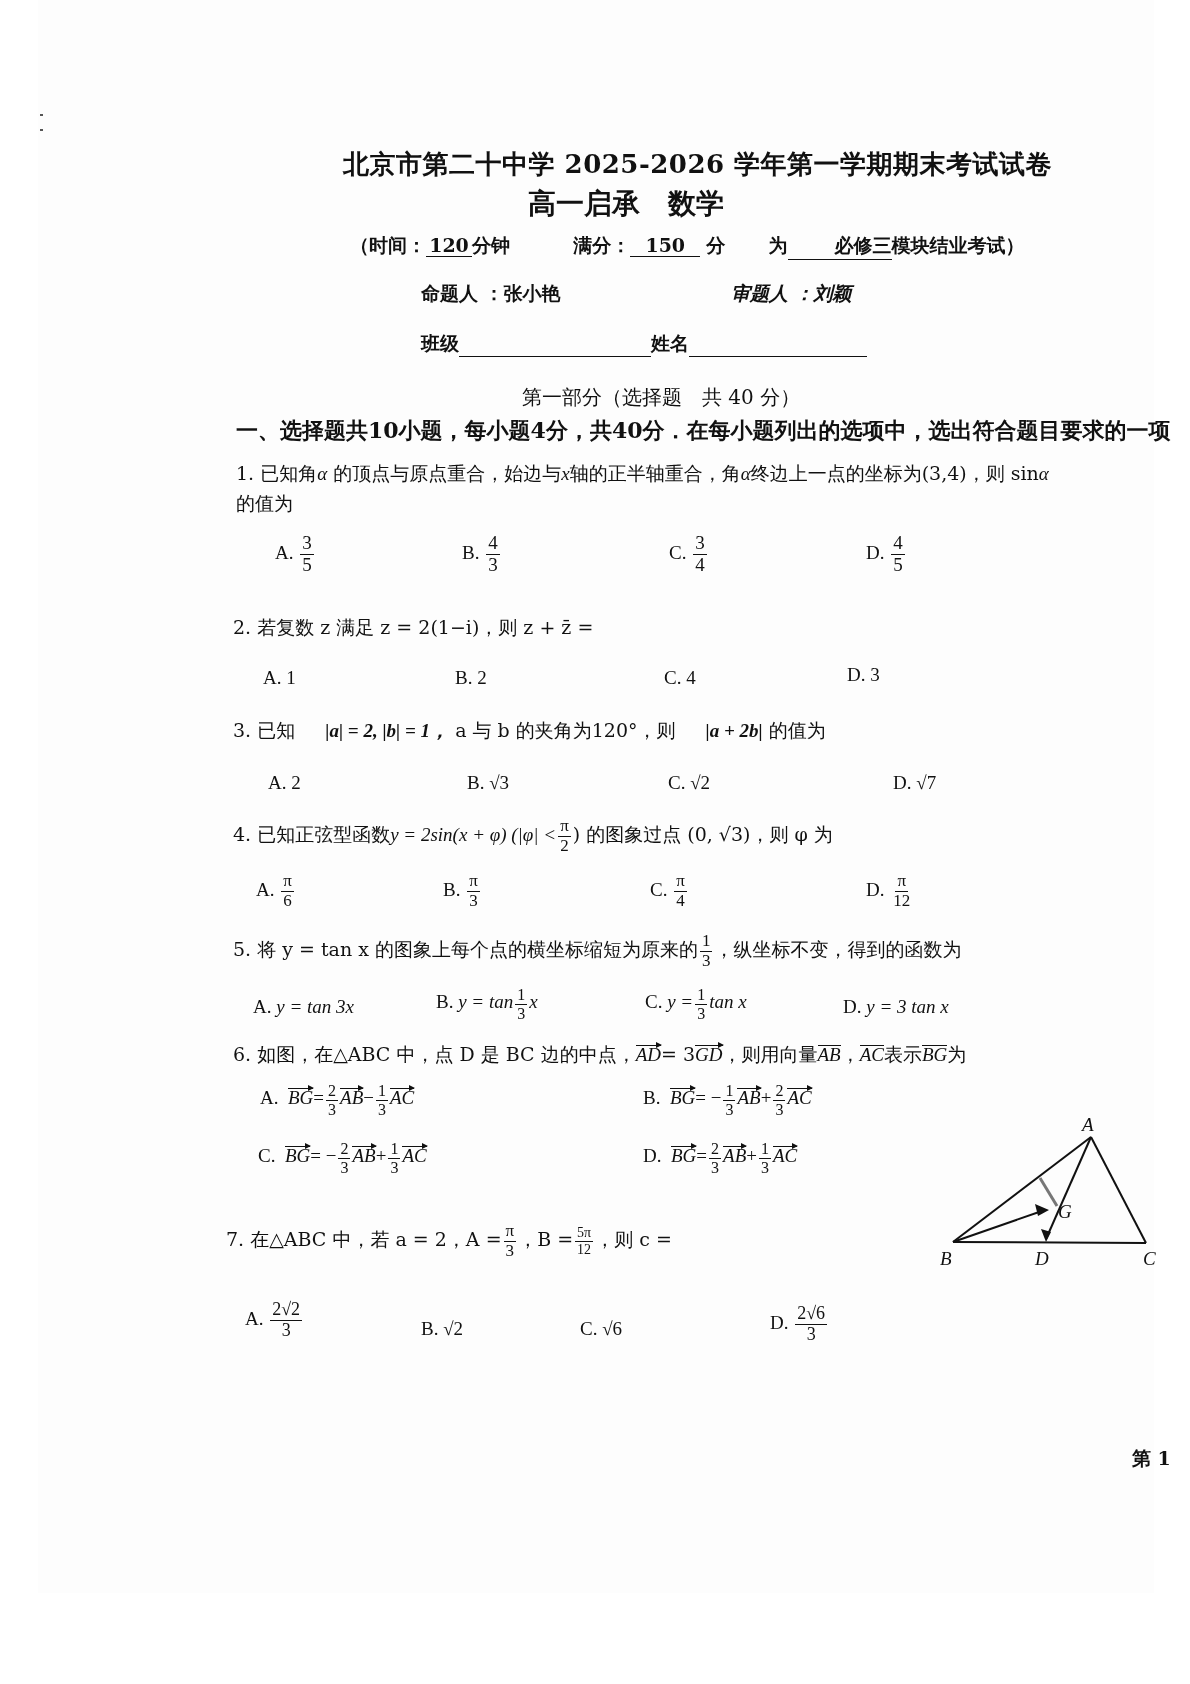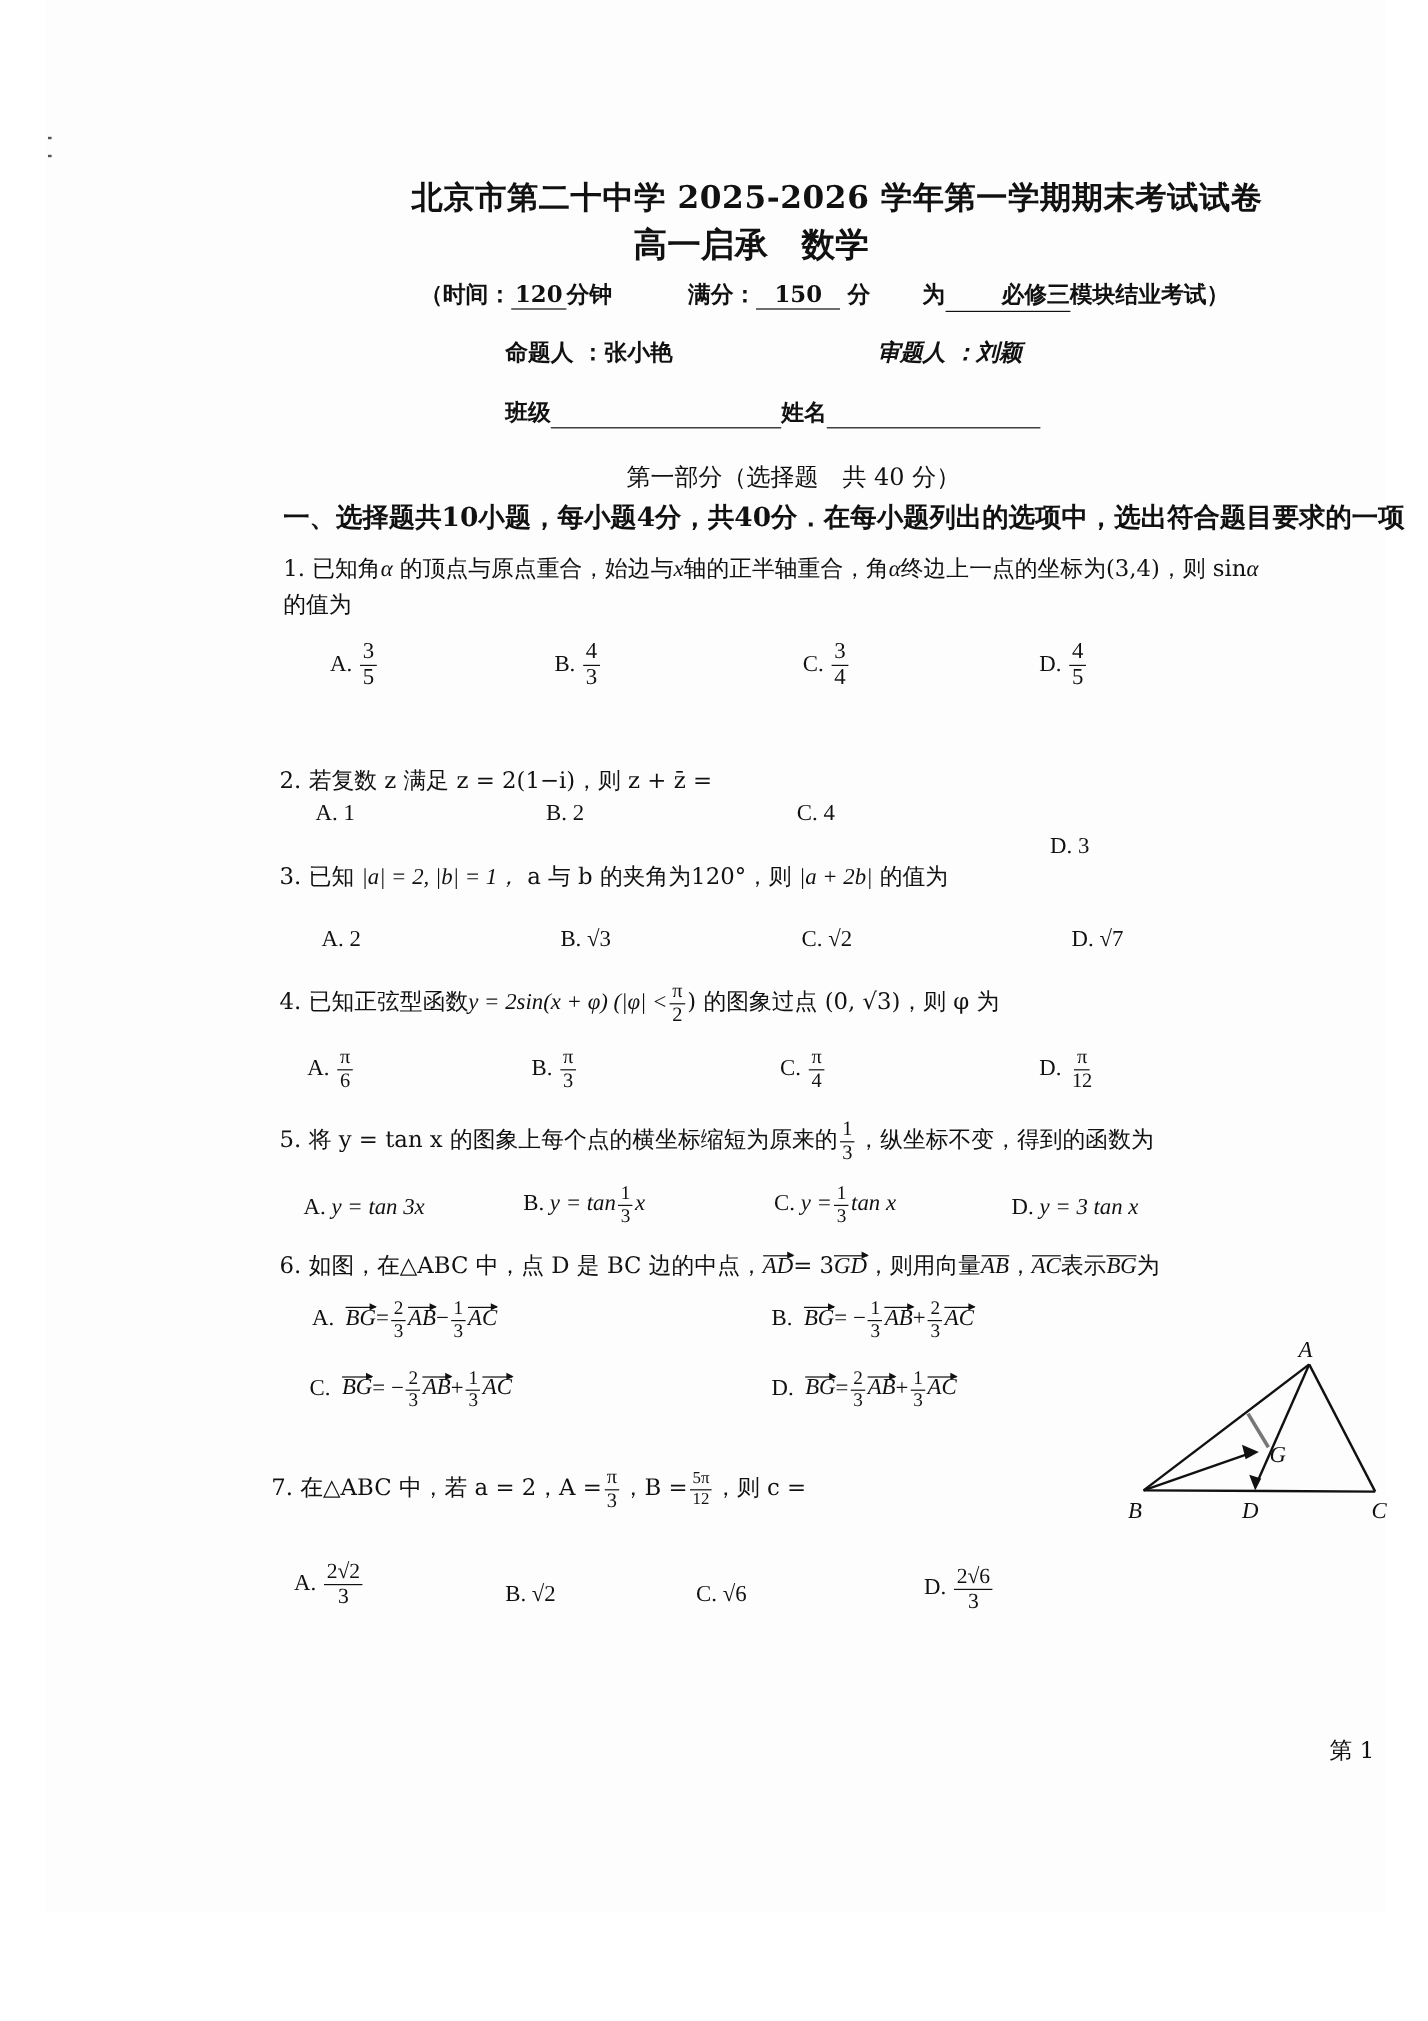--- a/index.html
+++ b/index.html
@@ -11,21 +11,21 @@
   }
   .sheet {
     position:absolute; left:38px; top:0; width:1116px; height:1593px;
     background:#fdfdfd;
   }
   .abs { position:absolute; white-space:nowrap; }
   .title { font-size:26px; font-weight:bold; letter-spacing:0.5px; }
   .subtitle { font-size:28px; font-weight:bold; }
   .info { font-size:19px; font-weight:bold; }
   .q { font-size:19px; }
-  .bold { font-weight:normal; }
+  .bold { font-weight:bold;margin-left:24px; }
   .it { font-style:italic; font-family:"Liberation Serif", serif; }
   .u { display:inline-block; border-bottom:1.6px solid #111; text-align:center; }
   .blank { display:inline-block; border-bottom:1.6px solid #111; height:20px; vertical-align:bottom; }
   .frac { display:inline-flex; flex-direction:column; align-items:center; vertical-align:middle; line-height:1.1; font-family:"Liberation Serif", serif; margin:0 2px; }
   .frac .num { border-bottom:1.3px solid #111; padding:0 2px; }
   .frac .den { padding:0 2px; }
   .vec { display:inline-block; position:relative; font-style:italic; font-family:"Liberation Serif", serif; }
   .vec::before { content:""; position:absolute; left:0; right:0; top:1px; border-top:1.3px solid #111; }
   .vec::after { content:""; position:absolute; right:-1px; top:-2px; border-left:6px solid #111; border-top:3px solid transparent; border-bottom:3px solid transparent; }
   .vecbar { display:inline-block; position:relative; font-style:italic; font-family:"Liberation Serif", serif; }
@@ -80,27 +80,27 @@
     </span></div>
 <div class="opt" style="left:669px;top:533px;"><span>C.</span> <span class="frac">
       <span class="num">3</span>
       <span class="den">4</span>
     </span></div>
 <div class="opt" style="left:866px;top:533px;"><span>D.</span> <span class="frac">
       <span class="num">4</span>
       <span class="den">5</span>
     </span></div>
 
-<div class="abs q" style="left:233px;top:638px;">
+<div class="abs q" style="left:233px;top:615px;">
   <span>2.</span> <span>若复数 z 满足 z = 2(1−i)，则 z + z̄ =</span>
 </div>
 <div class="opt" style="left:263px;top:667px;"><span>A.</span> <span>1</span></div>
 <div class="opt" style="left:455px;top:667px;"><span>B.</span> <span>2</span></div>
 <div class="opt" style="left:664px;top:667px;"><span>C.</span> <span>4</span></div>
-<div class="opt" style="left:875px;top:664px;margin-top:31px;"><span>D.</span> <span>3</span></div>
+<div class="opt" style="left:847px;top:664px;"><span>D.</span> <span>3</span></div>
 
 <div class="abs q" style="left:233px;top:718px;">
   <span>3.</span>
   <span>已知</span>
   <span class="it bold">|a| = 2, |b| = 1，</span>
   <span>a 与 b 的夹角为120°，则</span>
   <span class="it bold">|a + 2b|</span>
   <span>的值为</span>
 </div>
 <div class="opt" style="left:268px;top:772px;"><span>A.</span> <span>2</span></div>

